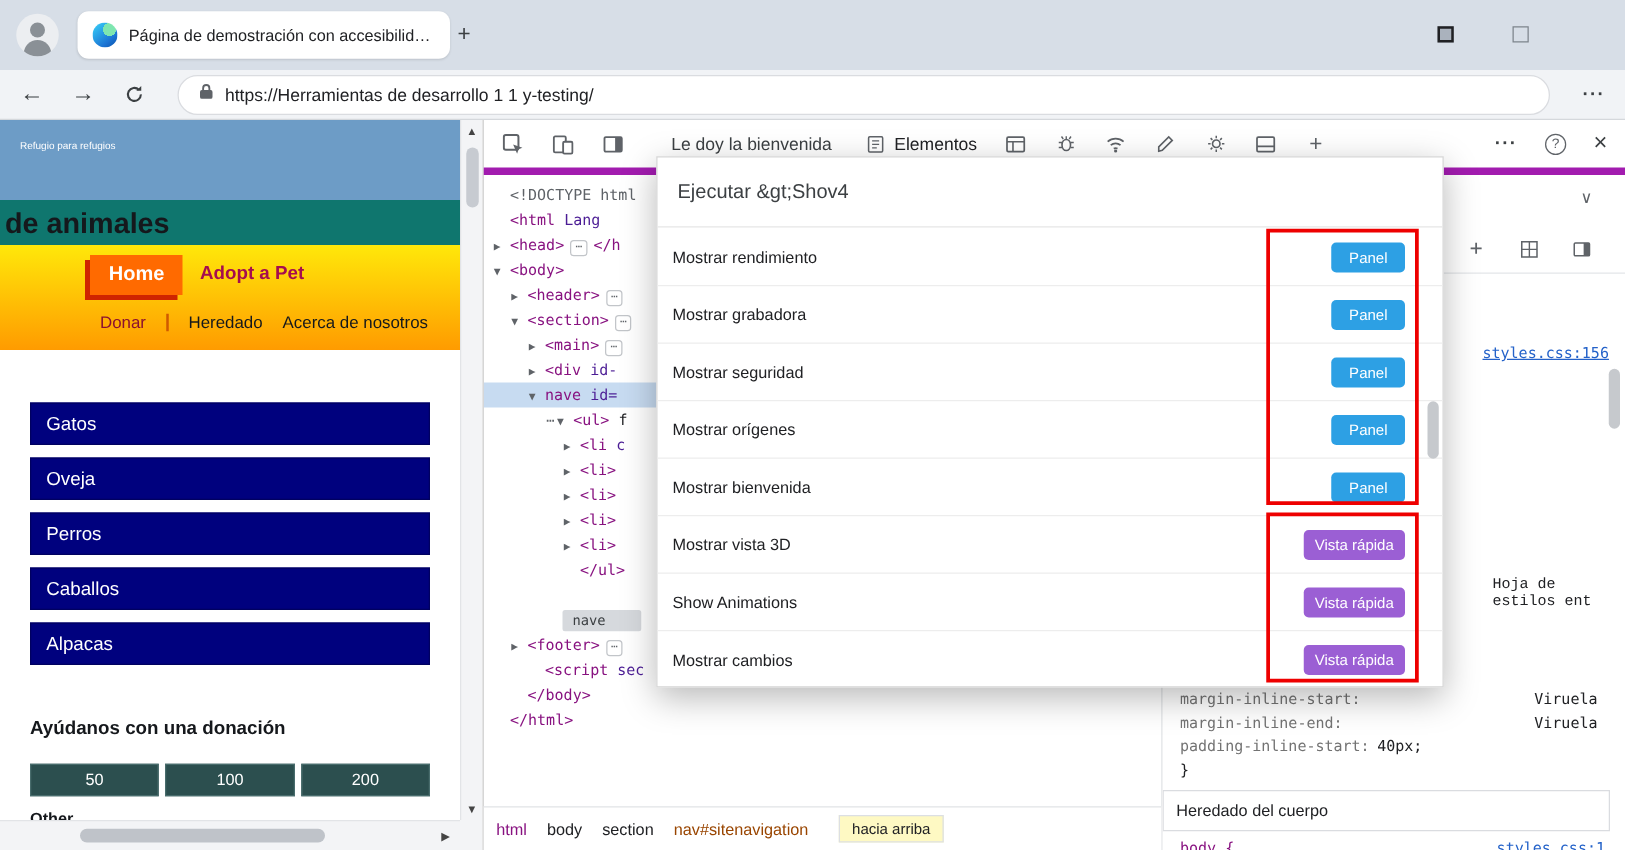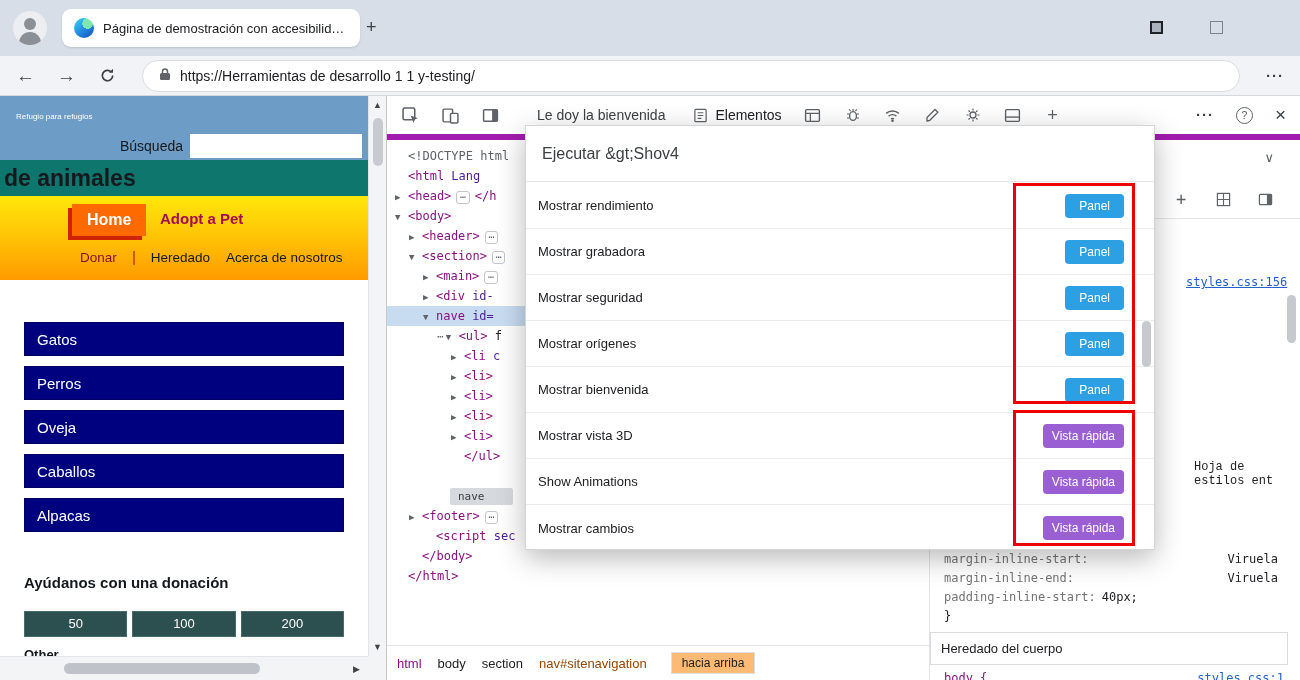--- a/index.html
+++ b/index.html
@@ -73,21 +73,21 @@
   .dom-tree{flex:1;overflow:hidden;padding-top:6px;font-family:"DejaVu Sans Mono",monospace;font-size:12px}
   .dom-line{height:20px;line-height:20px;white-space:pre}
   .dom-line.sel{background:#c7dbf1}
   .arrow{display:inline-block;width:13px;font-size:9px;color:#5f6368}
   .linedots{color:#5f6368;font-size:11px;margin-right:2px}
   .morebox{display:inline-block;border:1px solid #c2c5c9;border-radius:3px;padding:0 3px;margin:0 5px;font-size:9px;line-height:11px;color:#5f6368;background:#fff}
   .chip{background:#d6d9dd;color:#3c4043;padding:2px 28px 2px 8px;border-radius:2px;font-size:11px}
   .tk-tag{color:#881280}.tk-attr{color:#4c1d95}.tk-plain{color:#202124}.tk-doc{color:#5f6368}
   .dt-breadcrumb{height:35px;flex:0 0 auto;border-top:1px solid #e1e3e6;display:flex;align-items:center;padding:0 10px;gap:16px;font-size:13px;background:#fff}
   .bc-purple{color:#881280}.bc-dark{color:#202124}.bc-orange{color:#994500}
-  .bc-tip{background:#fdba74;border:1px solid #dcdfe3;padding:3px 10px;font-size:12px;color:#202124;margin-left:8px}
+  .bc-tip{background:#fef9c3;border:1px solid #dcdfe3;padding:3px 10px;font-size:12px;color:#202124;margin-left:8px}
 
   
   .styles-pane{flex:1;position:relative;overflow:hidden;font-family:"DejaVu Sans Mono",monospace}
   .sp-chevron{position:absolute;top:10px;right:26px;color:#5f6368;font-size:13px;font-family:"Liberation Sans",sans-serif}
   .sp-icons{position:absolute;top:50px;right:26px;display:flex;gap:24px;align-items:center}
   .sp-line{position:absolute;top:78px;left:0;right:0;border-top:1px solid #e4e6e9}
   .sp-link-top{position:absolute;top:135px;left:256px;font-size:12px;color:#2462c9;text-decoration:underline}
   .sp-thumb{position:absolute;top:155px;right:4px;width:9px;height:48px;background:#c6c9cd;border-radius:5px}
   .sp-note{position:absolute;top:320px;left:264px;font-size:12px;color:#202124;font-family:Liberation Mono, monospace}
   .sp-props{position:absolute;top:410px;left:14px;width:334px;font-size:12px;line-height:19px}
@@ -151,43 +151,39 @@
       <span class="url">https://Herramientas de desarrollo 1 1 y-testing/</span>
     </div>
     <span class="nav-ic dots">···</span>
   </div>
 
   <div class="content">
 
     <div class="page">
       <div class="page-header">
         <span class="tagline">Refugio para refugios</span>
-        <div class="search-row">
-          <label>Búsqueda</label>
-          <input class="search-input" style="">
-        </div>
         <div class="title-band">
           <span class="page-title">de animales</span>
         </div>
       </div>
       <div class="page-nav">
         <span class="home-btn">Home</span>
         <span class="adopt-link">Adopt a Pet</span>
         <div class="nav-row2">
           <span class="nav-donate">Donar</span>
           <span class="nav-div"></span>
           <span>Heredado</span>
           <span>Acerca de nosotros</span>
         </div>
       </div>
       <div class="page-body">
         <div id="cats">
             <div class="cat-btn">Gatos</div>
+            <div class="cat-btn">Oveja</div>
             <div class="cat-btn">Perros</div>
-            <div class="cat-btn">Oveja</div>
             <div class="cat-btn">Caballos</div>
             <div class="cat-btn">Alpacas</div>
           </div>
         <div class="don-heading">Ayúdanos con una donación</div>
         <div id="dons" class="don-row">
             <div class="don-btn">50</div>
             <div class="don-btn">100</div>
             <div class="don-btn">200</div>
           </div>
         <div class="other-label">Other</div>

